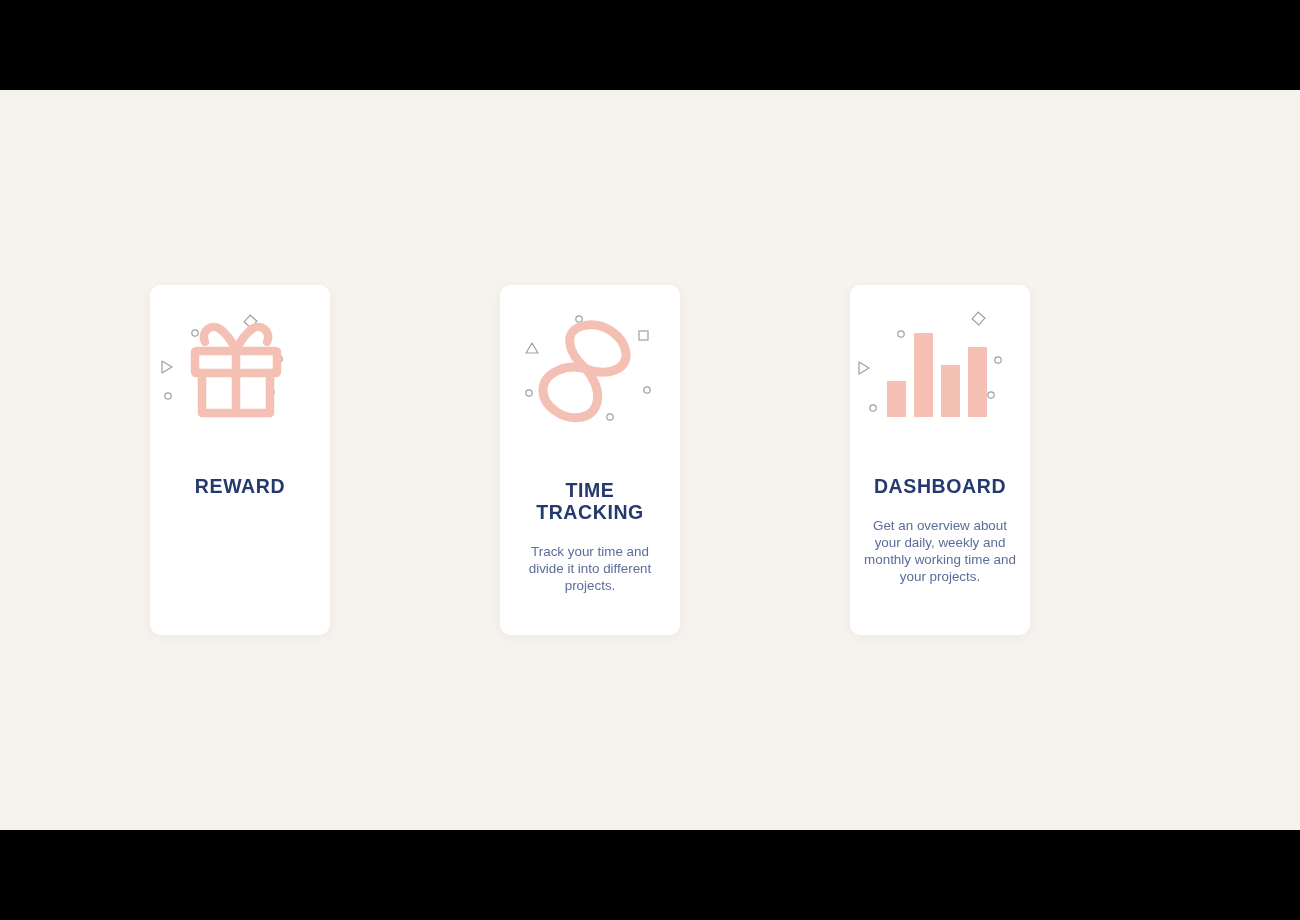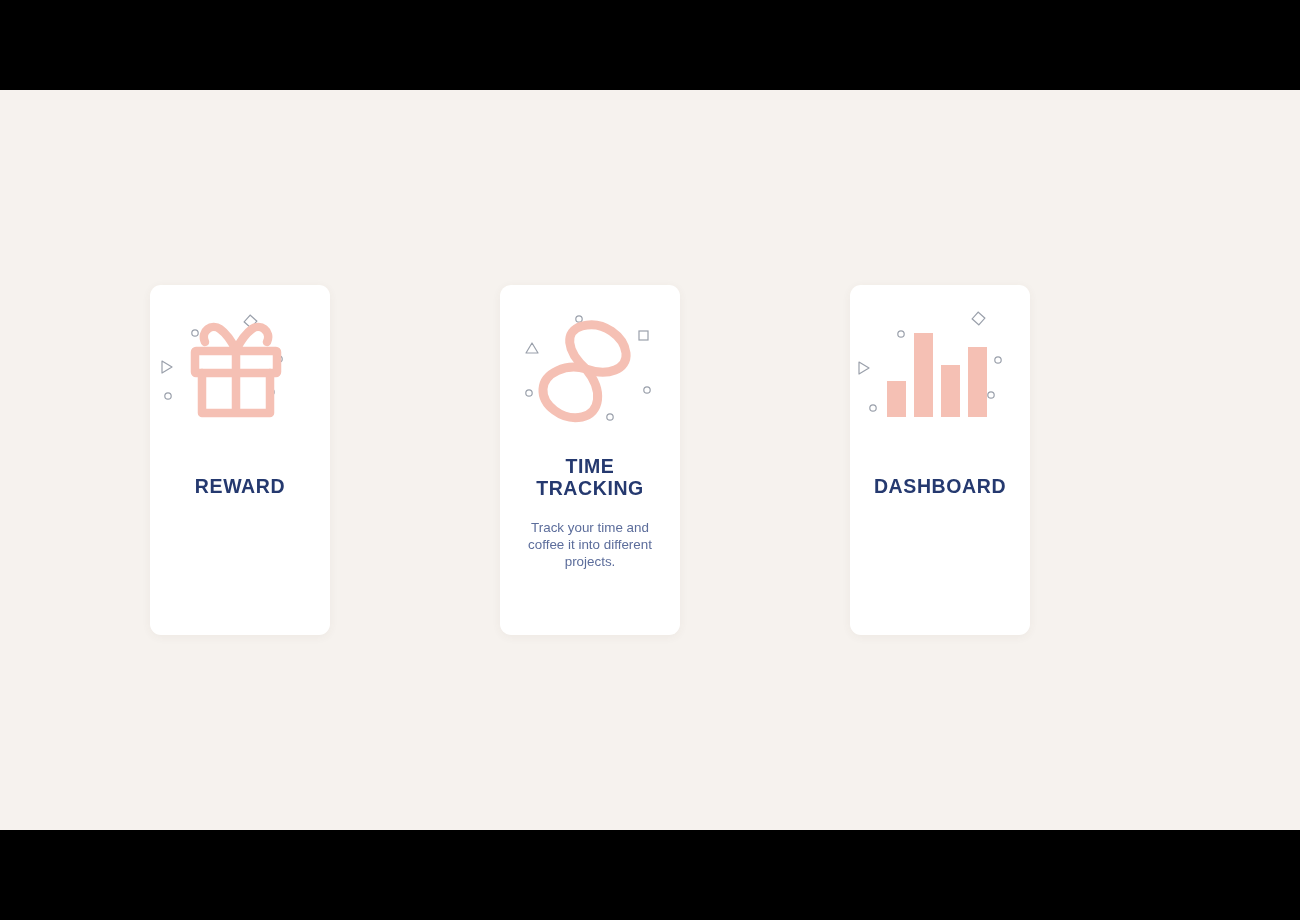--- a/index.html
+++ b/index.html
@@ -97,21 +97,21 @@
     color: #25396f;
     font-size: 19.5px;
     font-weight: bold;
     letter-spacing: 0.6px;
     text-align: center;
     line-height: 22px;
     margin: 0;
     padding: 0 8px;
   }
   .title-pos-1line { margin-top: 28px; }
-  .title-pos-2line { margin-top: 8px; }
+  .title-pos-2line { margin-top: 32px; }
 
   .card-desc {
     color: #5c6d9b;
     font-size: 13.4px;
     line-height: 17px;
     text-align: center;
     margin-top: 20px;
     padding: 0 16px;
     box-sizing: border-box;
     width: 100%;
@@ -171,21 +171,21 @@
                        C 66 56, 44 66, 43 82
                        C 42 98, 62 114, 82 110
                        C 100 106, 104 84, 86 62 Z"></path>
             </g>
           </svg>
         </div>
         <div class="card-title title-pos-2line">
           <div>TIME</div>
           <div>TRACKING</div>
         </div>
-        <div class="card-desc">Track your time and coffee it into different projects.</div>
+        <div class="card-desc">Track your time and divide it into different projects.</div>
       </div>
 
       <div class="card sz-short">
         <div class="icon-wrap">
           <svg viewBox="0 0 180 140" xmlns="http://www.w3.org/2000/svg">
 
             <circle cx="51" cy="27" r="3.2" fill="none" stroke="#9aa0ab" stroke-width="1.2"></circle>
             <circle cx="23" cy="101" r="3.2" fill="none" stroke="#9aa0ab" stroke-width="1.2"></circle>
             <circle cx="148" cy="53" r="3.2" fill="none" stroke="#9aa0ab" stroke-width="1.2"></circle>
             <circle cx="141" cy="88" r="3.2" fill="none" stroke="#9aa0ab" stroke-width="1.2"></circle>
@@ -194,20 +194,21 @@
 
             <g fill="#f5c0b4">
               <rect x="37" y="74" width="19" height="36"></rect>
               <rect x="64" y="26" width="19" height="84"></rect>
               <rect x="91" y="58" width="19" height="52"></rect>
               <rect x="118" y="40" width="19" height="70"></rect>
             </g>
           </svg>
         </div>
         <div class="card-title title-pos-1line">DASHBOARD</div>
+        <div class="card-desc desc-wide">Get an overview about your daily, weekly and monthly working time and your projects.</div>
       </div>
 
     </div>
   </div>
 
   <div class="letterbox-bottom"></div>
 
 </div>
 
 </body></html>

